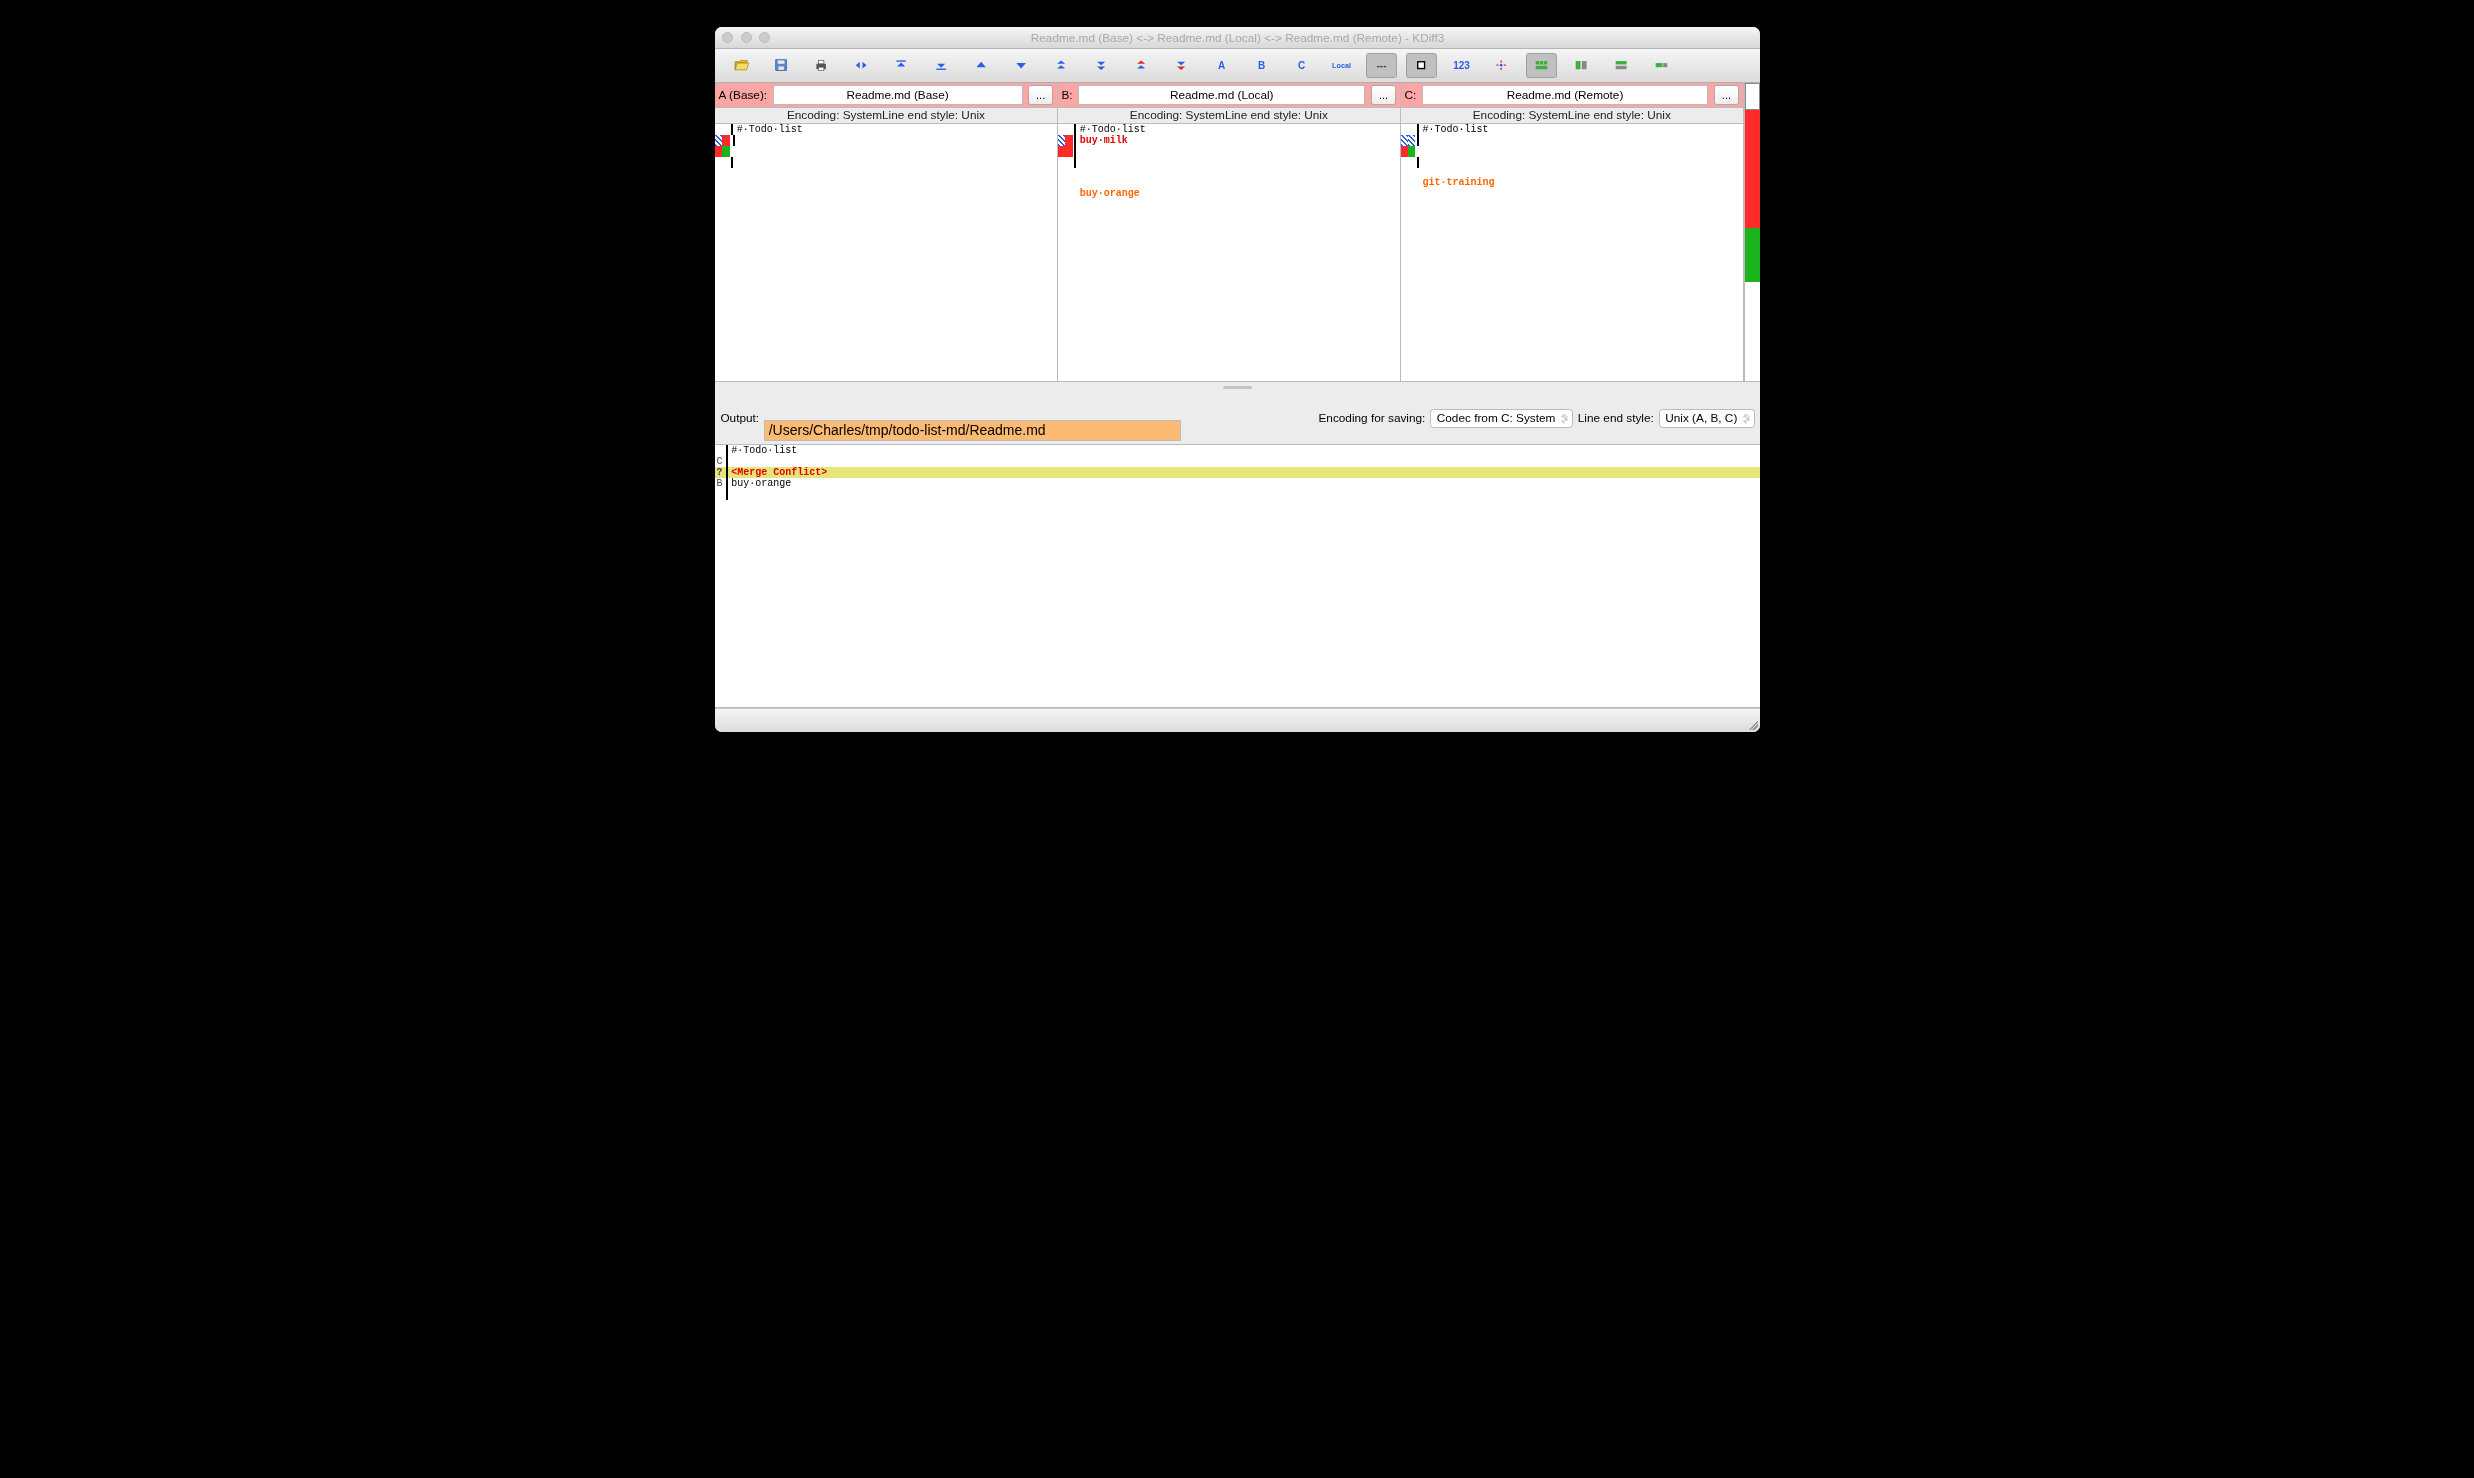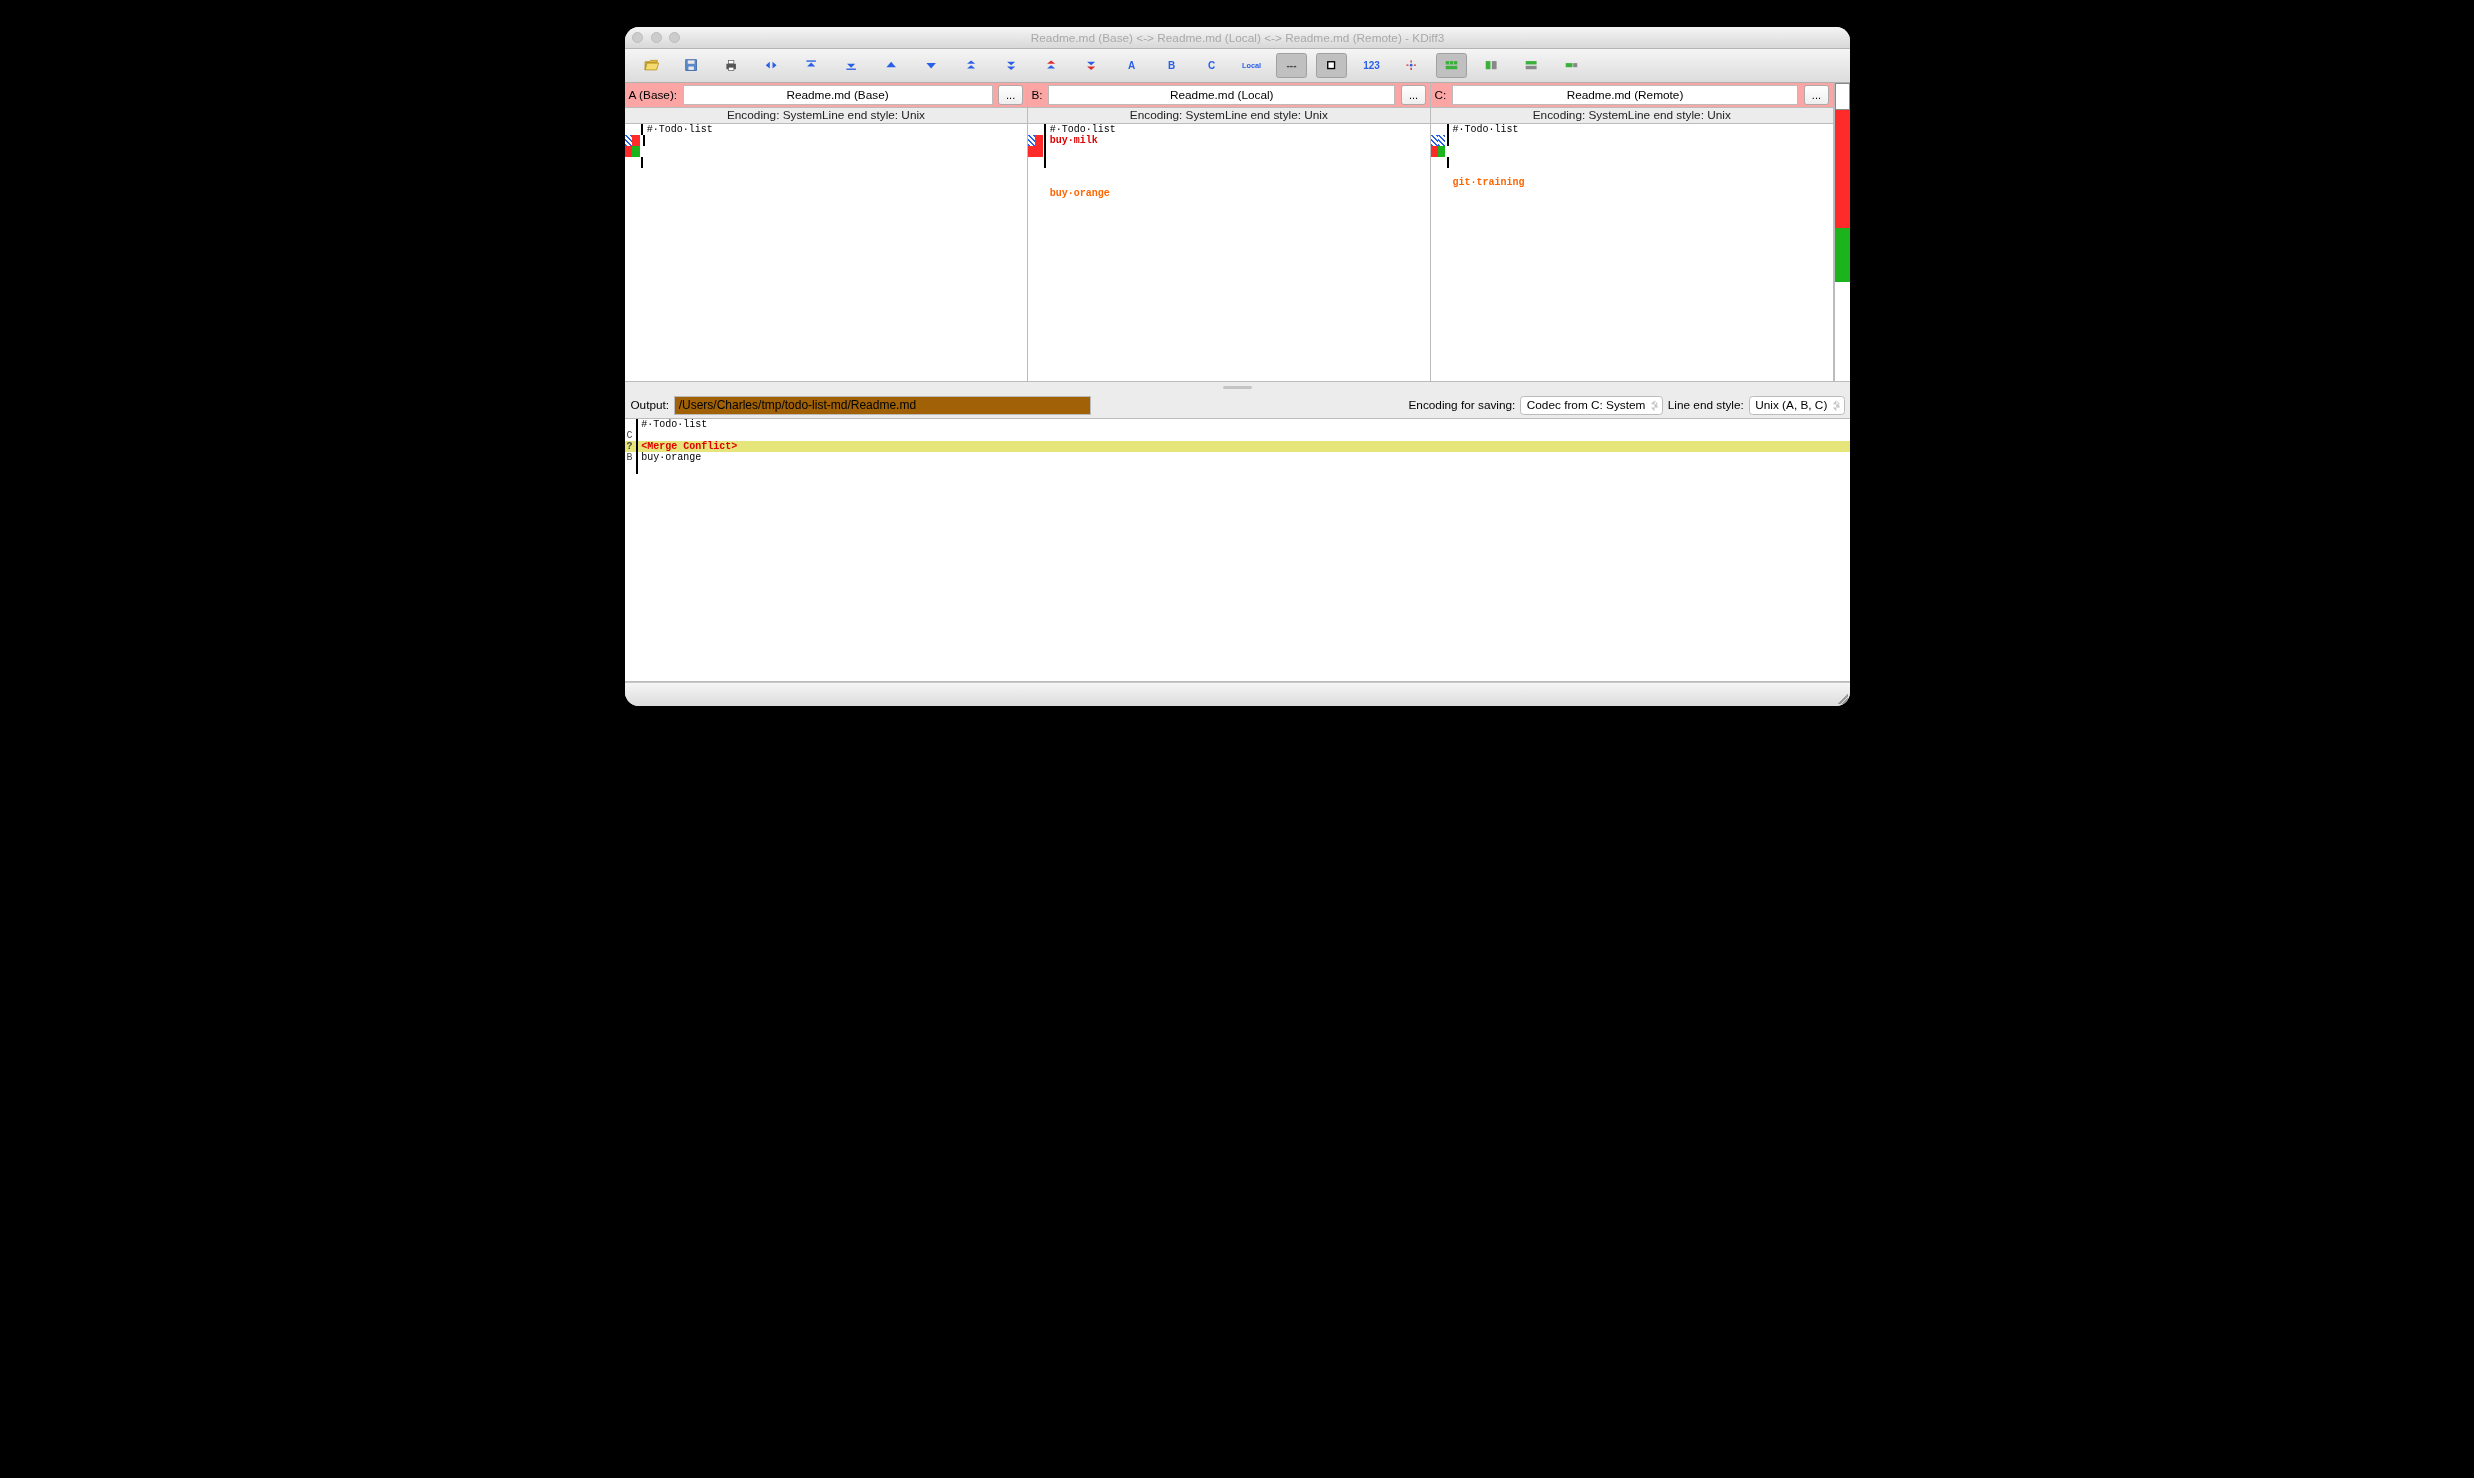--- a/index.html
+++ b/index.html
@@ -8,23 +8,23 @@
     font-family: "Lucida Grande", sans-serif;
     font-size: 11.8px;
     display: flex;
     align-items: flex-start;
     justify-content: center;
     padding-top: 27px;
     height: 1479px;
     width: 2475px;
   }
   .window {
-    width: 1225px;
+    width: 1045px;
     background: #ececec;
-    border-radius: 14px;
+    border-radius: 7px;
     box-shadow: 0 27px 54px rgba(0,0,0,.5);
     overflow: hidden;
   }
   .titlebar {
     height: 22px;
     background: linear-gradient(#f5f5f5,#d8d8d8);
     display: flex;
     align-items: center;
     padding-left: 7.3px;
     border-bottom: 0.9px solid #b5b5b5;
@@ -122,22 +122,22 @@
     width: 16.3px; background: #fff; border-left: 0.9px solid #bbb;
     position: relative;
   }
   .ov-seg { position:absolute; left:0; right:0; }
   .output-header {
     background: #ececec; border-bottom: 0.9px solid #bbb;
     display: flex; align-items: center;
     padding: 2.7px 5.4px; gap: 5px; font-size: 11.8px;
   }
   .output-header input[type=text] {
-    background: #a16207; border: 0.9px solid #bbb;
-    font-size: 12px; padding: 1.8px 3.6px; width: 417px;
+    background: #fdba74; border: 0.9px solid #bbb;
+    font-size: 14px; padding: 1.8px 3.6px; width: 417px; margin-top: 24px;
   }
   .flex-sp { flex: 1; }
   .sel {
     border: 0.9px solid #bbb; background: #fff;
     font-size: 11.8px; padding: 1.8px 16.3px 1.8px 5.4px;
     position: relative; border-radius: 3.6px;
   }
   .sel::after {
     content: ""; position: absolute; right: 3.6px; top: 3.6px;
     width: 7.3px; height: 11px;

